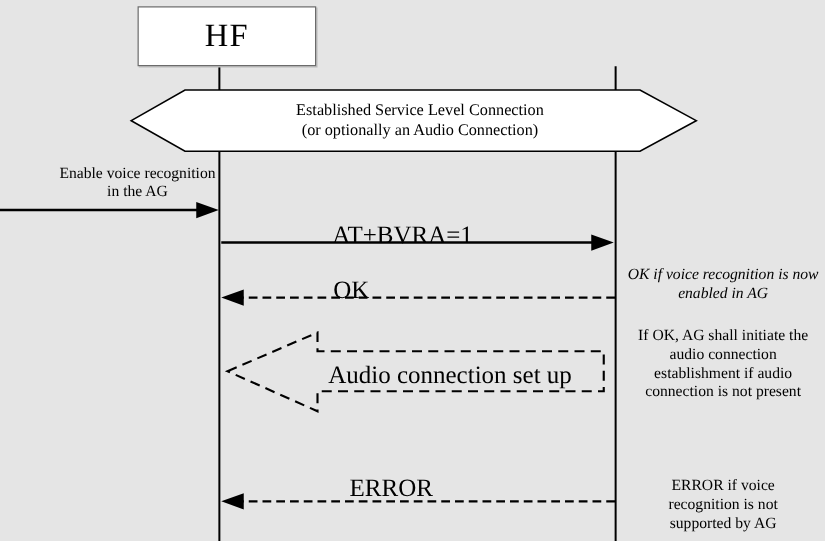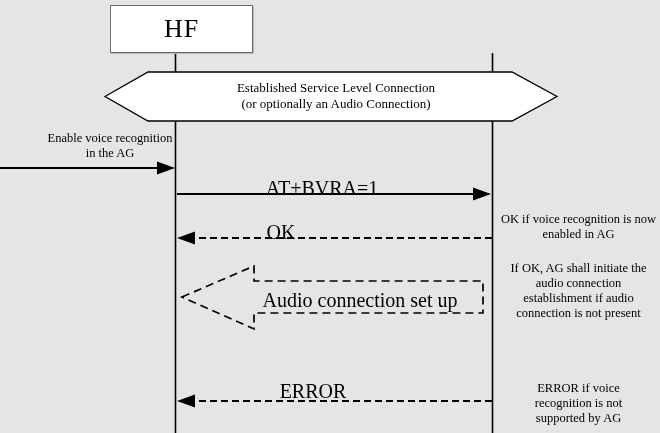--- a/index.html
+++ b/index.html
@@ -19,21 +19,21 @@
   .txt { position:absolute; white-space:pre-line; text-align:center; }
   .banner-text { left:336px; top:80px; transform:translateX(-50%); font-size:13px; line-height:15.5px; width:320px; }
   .event-text  { left:0px;   top:131px; width:140px; font-size:12.5px; line-height:15px;margin-left:40px; }
   .msg-label   { font-size:20px; transform:translateX(-50%); white-space:nowrap; }
   .msg1-label  { left:322px; top:177px; }
   .msg2-label  { left:281px; top:221px; }
   .msg3-label  { left:360px; top:289px;text-align:right; }
   .msg4-label  { left:293px; top:380px;margin-left:20px; }
   .note { position:absolute; left:497px; width:163px; white-space:pre-line; text-align:center;
           font-size:12.5px; line-height:15px; }
-  .note1 { top:212px; }
+  .note1 { top:212px;font-style:italic; }
   .note2 { top:261px; }
   .note3 { top:381px; }
 </style>
 </head>
 <body>
 
 <div class="canvas">
 
   <svg class="layer" viewBox="0 0 660 433" xmlns="http://www.w3.org/2000/svg">
 

